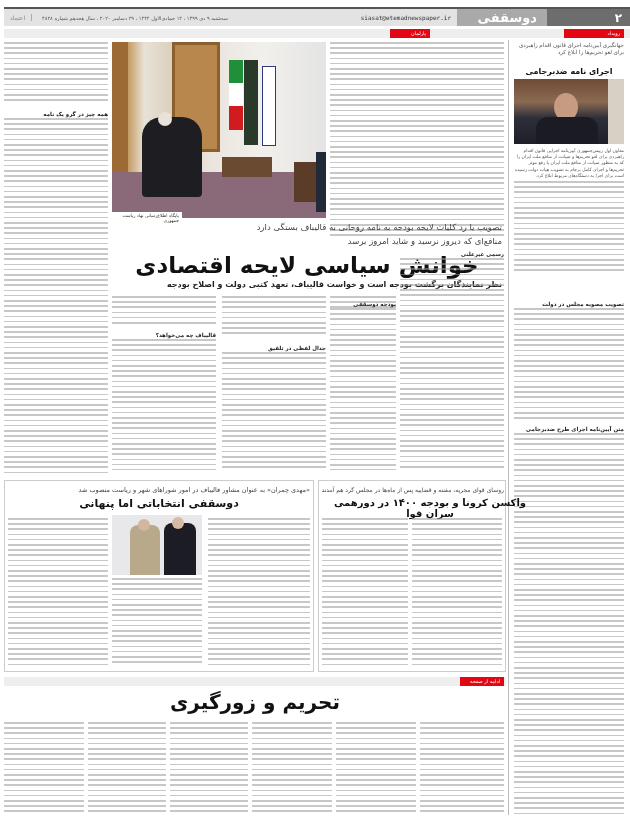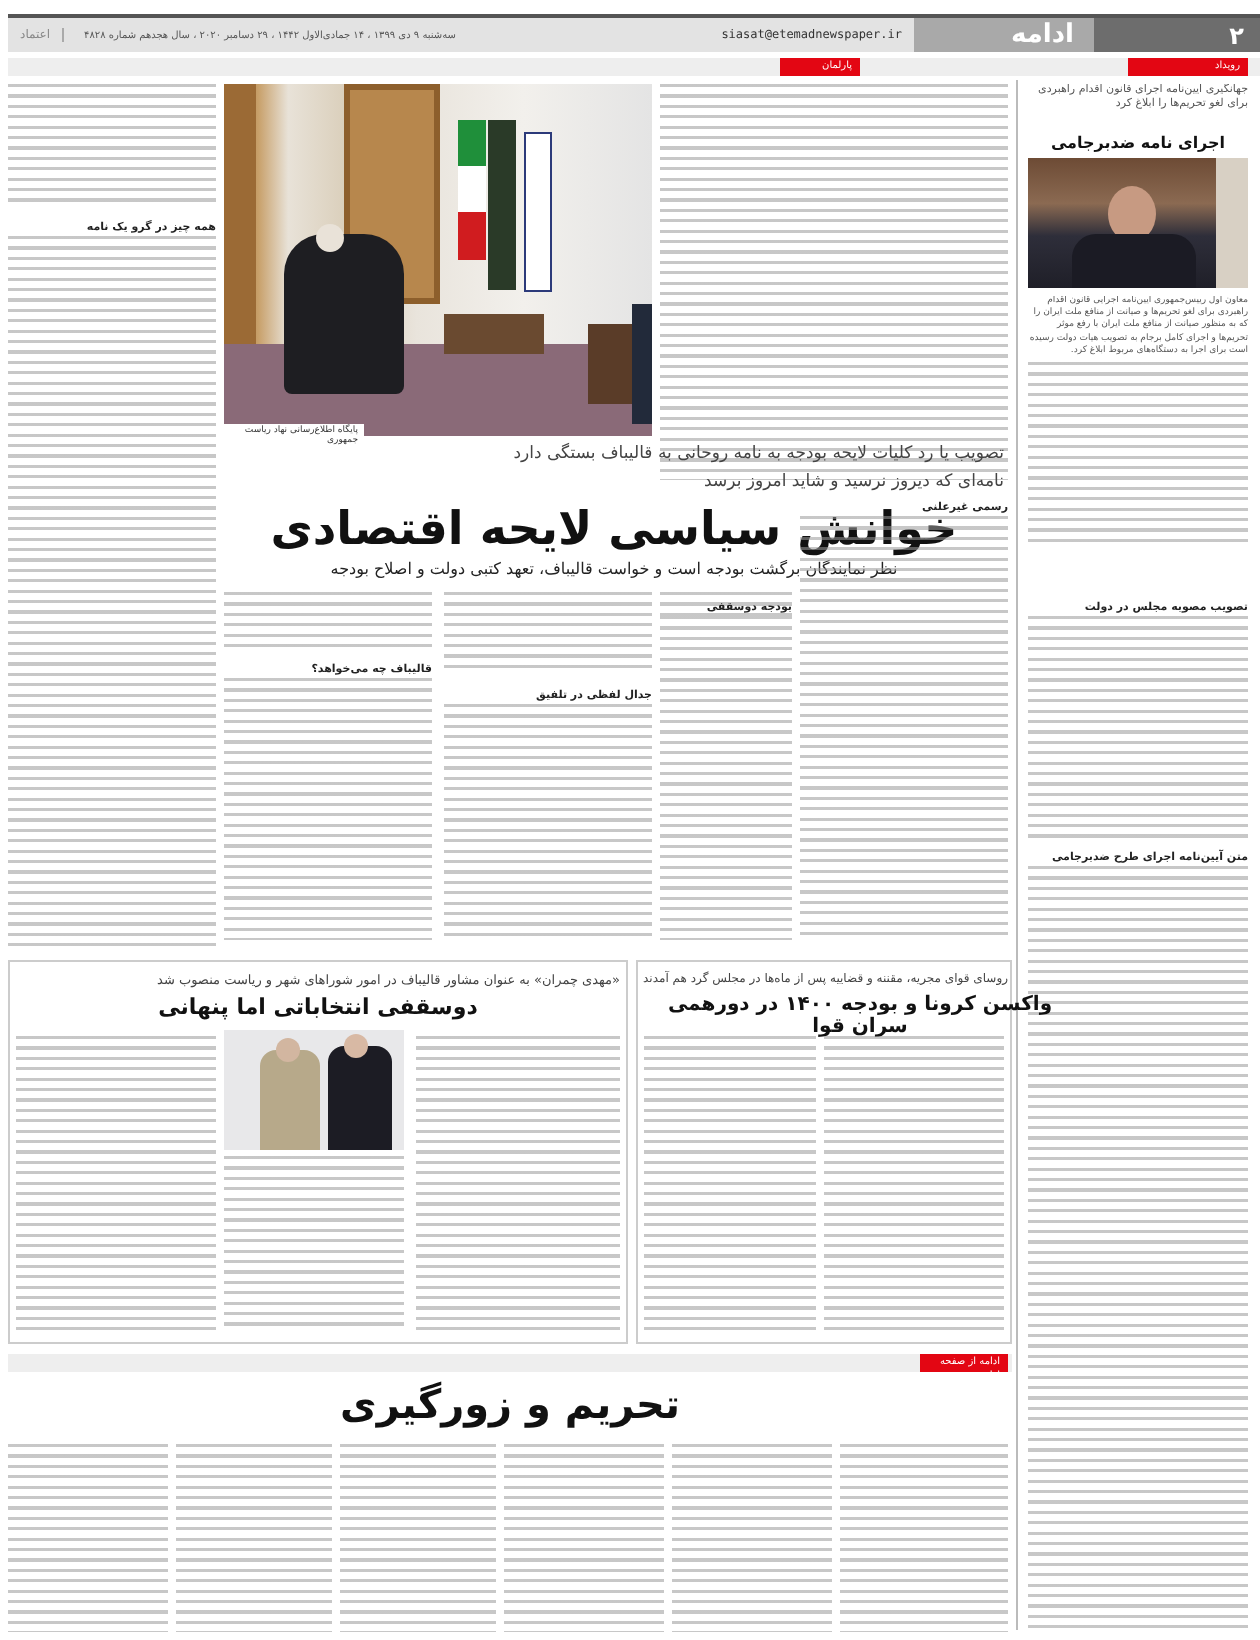--- a/index.html
+++ b/index.html
@@ -21,31 +21,31 @@
   .lines { background: repeating-linear-gradient(to bottom, #9a9a9a 0, #9a9a9a 1.6px, transparent 1.6px, transparent 5.2px); opacity: 0.55; }
   .sub { font-size: 5.5px; font-weight: bold; color: #222; margin: 3px 0 1px 0; }
   .divider { position: absolute; background: #bbb; }
 
   .photo { position: absolute; overflow: hidden; }
   .photo-main { background: linear-gradient(90deg, #8a5a2b 0%, #c8a06a 8%, #e8e2d8 15%, #d9cdb8 30%, #e9e4dc 45%, #f2f0ec 70%, #e4e4e4 100%); }
   .caption { position: absolute; font-size: 4.5px; background: #fff; color: #333; padding: 1px 3px; }
 
   .title-kicker { position: absolute; font-size: 8.5px; color: #444; text-align: right; }
   .title-main { position: absolute; font-size: 23px; font-weight: bold; color: #111; text-align: center; }
-  .title-sub { position: absolute; font-size: 8px; color: #222; font-weight: normal; text-align: center; }
+  .title-sub { position: absolute; font-size: 8px; color: #222; font-weight: bold; }
 
   .box { position: absolute; border: 1px solid #ccc; }
   .bottom-band { position: absolute; top: 677px; left: 4px; width: 502px; height: 9px; background: #eee; }
 </style>
 </head>
 <body>
 
 <div class="header">
   <div class="hdr-num">۲</div>
-  <div class="hdr-section">ادامه</div>
+  <div class="hdr-section">دوسقفی</div>
   <div class="hdr-bar">
     <span class="hdr-email">siasat@etemadnewspaper.ir</span>
     <span class="hdr-date">سه‌شنبه ۹ دی ۱۳۹۹ ، ۱۴ جمادی‌الاول ۱۴۴۲ ، ۲۹ دسامبر ۲۰۲۰ ، سال هجدهم شماره ۴۸۲۸</span>
     <span class="hdr-logo">اعتماد</span>
   </div>
 </div>
 <div class="subbar"></div>
 <div class="tag" style="top:29px; right:6px; width:60px;">رویداد</div>
 <div class="tag" style="top:29px; right:200px; width:40px;">پارلمان</div>
 
@@ -81,21 +81,21 @@
   <div style="position:absolute; left:182px; top:120px; width:32px; height:40px; background:#5a3c28;"></div>
   <div style="position:absolute; right:0; top:110px; width:10px; height:60px; background:#222a3a;"></div>
 </div>
 <div class="caption" style="top:212px; left:112px; width:70px;">پایگاه اطلاع‌رسانی نهاد ریاست جمهوری</div>
 
 <div class="col lines" style="top:42px; left:4px; width:104px; height:60px;"></div>
 <div class="sub" style="position:absolute; top:108px; left:4px; width:104px; text-align:right;">همه چیز در گرو یک نامه</div>
 <div class="col lines" style="top:118px; left:4px; width:104px; height:356px;"></div>
 
 <div class="title-kicker" style="top:222px; left:112px; width:390px;">تصویب یا رد کلیات لایحه بودجه به نامه روحانی به قالیباف بستگی دارد</div>
-<div class="title-kicker" style="top:236px; left:112px; width:390px;">نامه‌ای که دیروز نرسید و شاید امروز برسد</div>
+<div class="title-kicker" style="top:236px; left:112px; width:390px;">منافع‌ای که دیروز نرسید و شاید امروز برسد</div>
 <div class="title-main" style="top:252px; left:112px; width:390px;">خوانش سیاسی لایحه اقتصادی</div>
 <div class="title-sub" style="top:280px; left:112px; width:390px;">نظر نمایندگان برگشت بودجه است و خواست قالیباف، تعهد کتبی دولت و اصلاح بودجه</div>
 
 <div class="sub" style="position:absolute; top:248px; left:400px; width:104px; text-align:right;">رسمی غیرعلنی</div>
 <div class="col lines" style="top:258px; left:400px; width:104px; height:212px;"></div>
 
 <div class="col lines" style="top:296px; left:330px; width:66px; height:12px;"></div>
 <div class="sub" style="position:absolute; top:298px; left:330px; width:66px; text-align:right;">بودجه دوسقفی</div>
 <div class="col lines" style="top:308px; left:330px; width:66px; height:162px;"></div>
 

